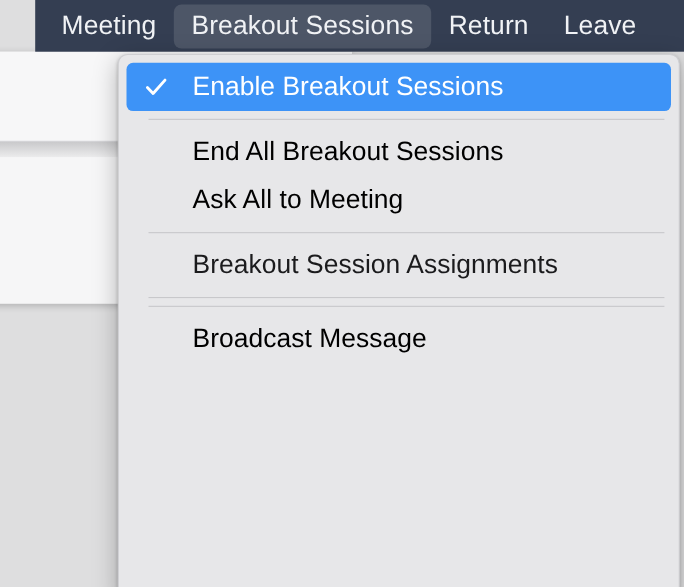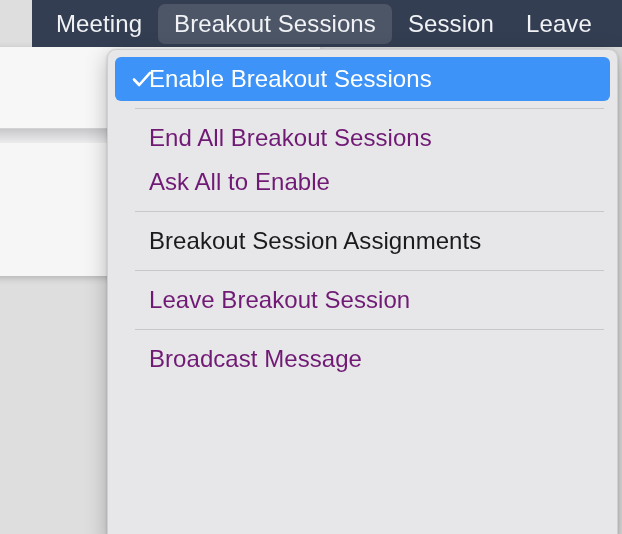--- a/index.html
+++ b/index.html
@@ -109,25 +109,25 @@
     margin: 0 7px;
     display: flex;
     align-items: center;
     border-radius: 6px;
     box-sizing: border-box;
   }
   .menu-item .label {
     font-size: 24px;
     color: #1b1b1d;
     white-space: nowrap;
-    padding-left: 34px;
+    padding-left: 60px;
     letter-spacing: 0.05px;
   }
   .menu-item.disabled .label {
-    color: #701a75;
+    color: #000000;
   }
   .menu-item.highlighted {
     background: #3d93f7;
   }
   .menu-item.highlighted .label {
     color: #ffffff;
   }
 
   .check-icon {
     position: absolute;
@@ -173,21 +173,21 @@
   </div>
 
   <div id="menubar">
     <div class="menubar-item first">
       <span>Meeting</span>
     </div>
     <div class="menubar-item active">
       <span>Breakout Sessions</span>
     </div>
     <div class="menubar-item">
-      <span>Session</span>
+      <span>Return</span>
     </div>
     <div class="menubar-item">
       <span>Leave</span>
     </div>
   </div>
 
   <div id="menu-panel">
 
     <div class="menu-item highlighted">
       <span class="check-icon">
@@ -197,34 +197,31 @@
       </span>
       <span class="label">Enable Breakout Sessions</span>
     </div>
 
     <div class="menu-separator"></div>
 
     <div class="menu-item disabled">
       <span class="label">End All Breakout Sessions</span>
     </div>
     <div class="menu-item disabled">
-      <span class="label">Ask All to Enable</span>
+      <span class="label">Ask All to Meeting</span>
     </div>
 
     <div class="menu-separator"></div>
 
     <div class="menu-item">
       <span class="label">Breakout Session Assignments</span>
     </div>
 
     <div class="menu-separator"></div>
 
-    <div class="menu-item disabled">
-      <span class="label">Leave Breakout Session</span>
-    </div>
 
     <div class="menu-separator"></div>
 
     <div class="menu-item disabled">
       <span class="label">Broadcast Message</span>
     </div>
 
   </div>
 
 </div>

